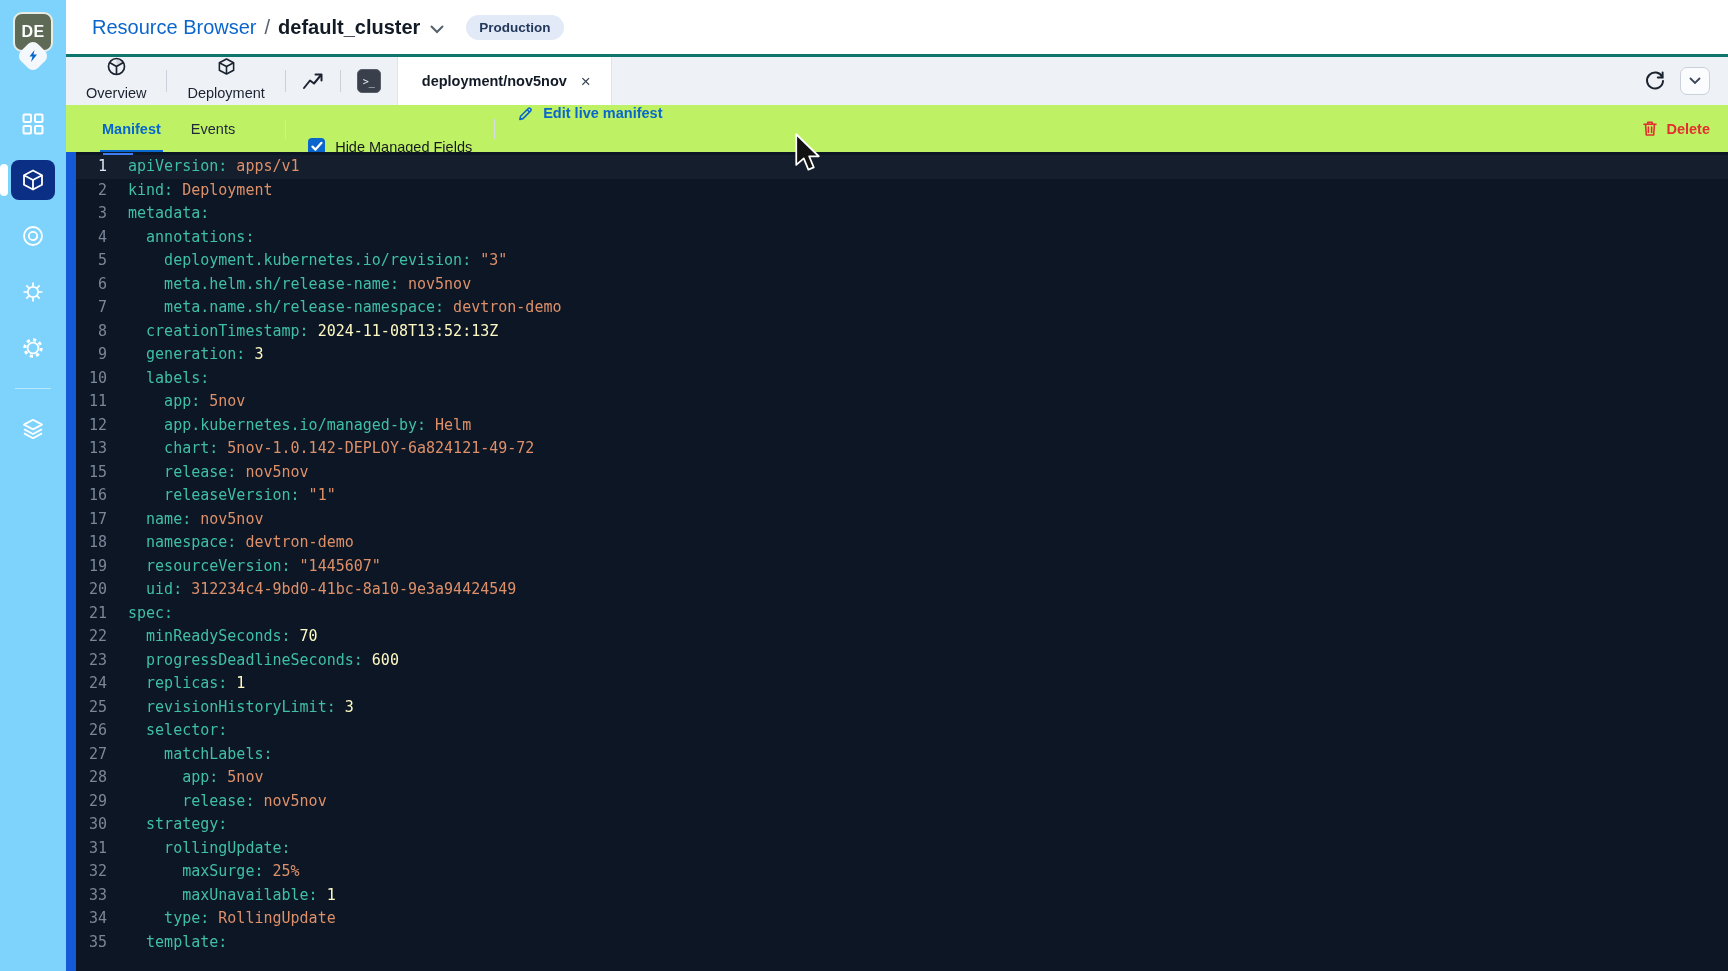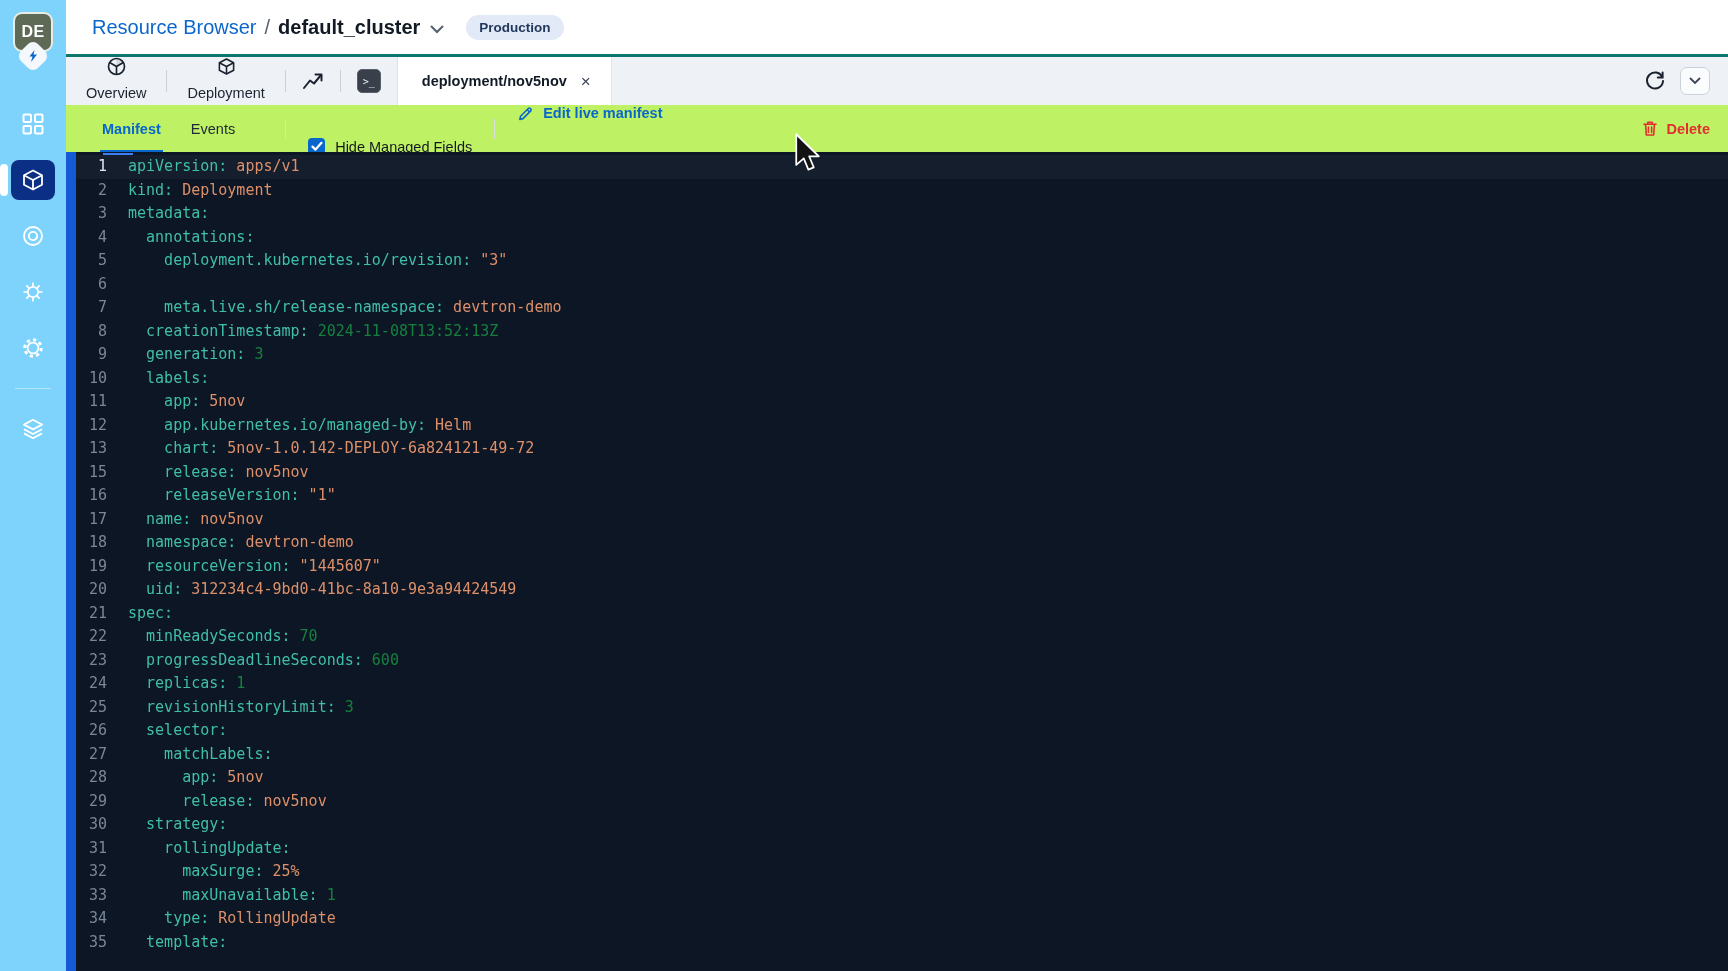--- a/index.html
+++ b/index.html
@@ -86,21 +86,21 @@
   .code-area { flex:1; background:#0D1624; padding-top:3px; overflow:hidden; position:relative;
                font-family:"DejaVu Sans Mono", monospace; font-size:15px; }
   .caret-bar { position:absolute; left:27px; top:1px; width:30px; height:2px; background:#3D7DF5; }
   .code-line { display:flex; line-height:23.5px; height:23.5px; white-space:pre; }
   .code-line.active { background:#151E2D; }
   .gutter { flex:none; width:44px; text-align:right; padding-right:13px; color:#7A8799; }
   .code-line.active .gutter { color:#DFE6EF; }
   .line-text { padding-left:8px; }
   .tok-key { color:#3FBFA9; }
   .tok-str { color:#DD9069; }
-  .tok-num { color:#15803d; }
+  .tok-num { color:#fef9c3; }
 
   
   .mouse-cursor { position:absolute; left:795px; top:133px; z-index:20; pointer-events:none; }
 
   svg { display:block; }
 </style>
 </head>
 <body>
 
 <div class="sidebar">
@@ -283,22 +283,22 @@
 
   <div class="editor">
     <div class="editor-strip"></div>
     <div class="code-area" id="code-lines">
       <div class="caret-bar"></div>
     <div class="code-line active"><span class="gutter">1</span><span class="line-text"><span class="tok-key">apiVersion:</span><span class="tok-str"> apps/v1</span></span></div>
         <div class="code-line"><span class="gutter">2</span><span class="line-text"><span class="tok-key">kind:</span><span class="tok-str"> Deployment</span></span></div>
         <div class="code-line"><span class="gutter">3</span><span class="line-text"><span class="tok-key">metadata:</span></span></div>
         <div class="code-line"><span class="gutter">4</span><span class="line-text"><span class="tok-key">  annotations:</span></span></div>
         <div class="code-line"><span class="gutter">5</span><span class="line-text"><span class="tok-key">    deployment.kubernetes.io/revision:</span><span class="tok-str"> "3"</span></span></div>
-        <div class="code-line"><span class="gutter">6</span></div>
-        <div class="code-line"><span class="gutter">7</span><span class="line-text"><span class="tok-key">    meta.live.sh/release-namespace:</span><span class="tok-str"> devtron-demo</span></span></div>
+        <div class="code-line"><span class="gutter">6</span><span class="line-text"><span class="tok-key">    meta.helm.sh/release-name:</span><span class="tok-str"> nov5nov</span></span></div>
+        <div class="code-line"><span class="gutter">7</span><span class="line-text"><span class="tok-key">    meta.name.sh/release-namespace:</span><span class="tok-str"> devtron-demo</span></span></div>
         <div class="code-line"><span class="gutter">8</span><span class="line-text"><span class="tok-key">  creationTimestamp:</span><span class="tok-num"> 2024-11-08T13:52:13Z</span></span></div>
         <div class="code-line"><span class="gutter">9</span><span class="line-text"><span class="tok-key">  generation:</span><span class="tok-num"> 3</span></span></div>
         <div class="code-line"><span class="gutter">10</span><span class="line-text"><span class="tok-key">  labels:</span></span></div>
         <div class="code-line"><span class="gutter">11</span><span class="line-text"><span class="tok-key">    app:</span><span class="tok-str"> 5nov</span></span></div>
         <div class="code-line"><span class="gutter">12</span><span class="line-text"><span class="tok-key">    app.kubernetes.io/managed-by:</span><span class="tok-str"> Helm</span></span></div>
         <div class="code-line"><span class="gutter">13</span><span class="line-text"><span class="tok-key">    chart:</span><span class="tok-str"> 5nov-1.0.142-DEPLOY-6a824121-49-72</span></span></div>
         <div class="code-line"><span class="gutter">15</span><span class="line-text"><span class="tok-key">    release:</span><span class="tok-str"> nov5nov</span></span></div>
         <div class="code-line"><span class="gutter">16</span><span class="line-text"><span class="tok-key">    releaseVersion:</span><span class="tok-str"> "1"</span></span></div>
         <div class="code-line"><span class="gutter">17</span><span class="line-text"><span class="tok-key">  name:</span><span class="tok-str"> nov5nov</span></span></div>
         <div class="code-line"><span class="gutter">18</span><span class="line-text"><span class="tok-key">  namespace:</span><span class="tok-str"> devtron-demo</span></span></div>

